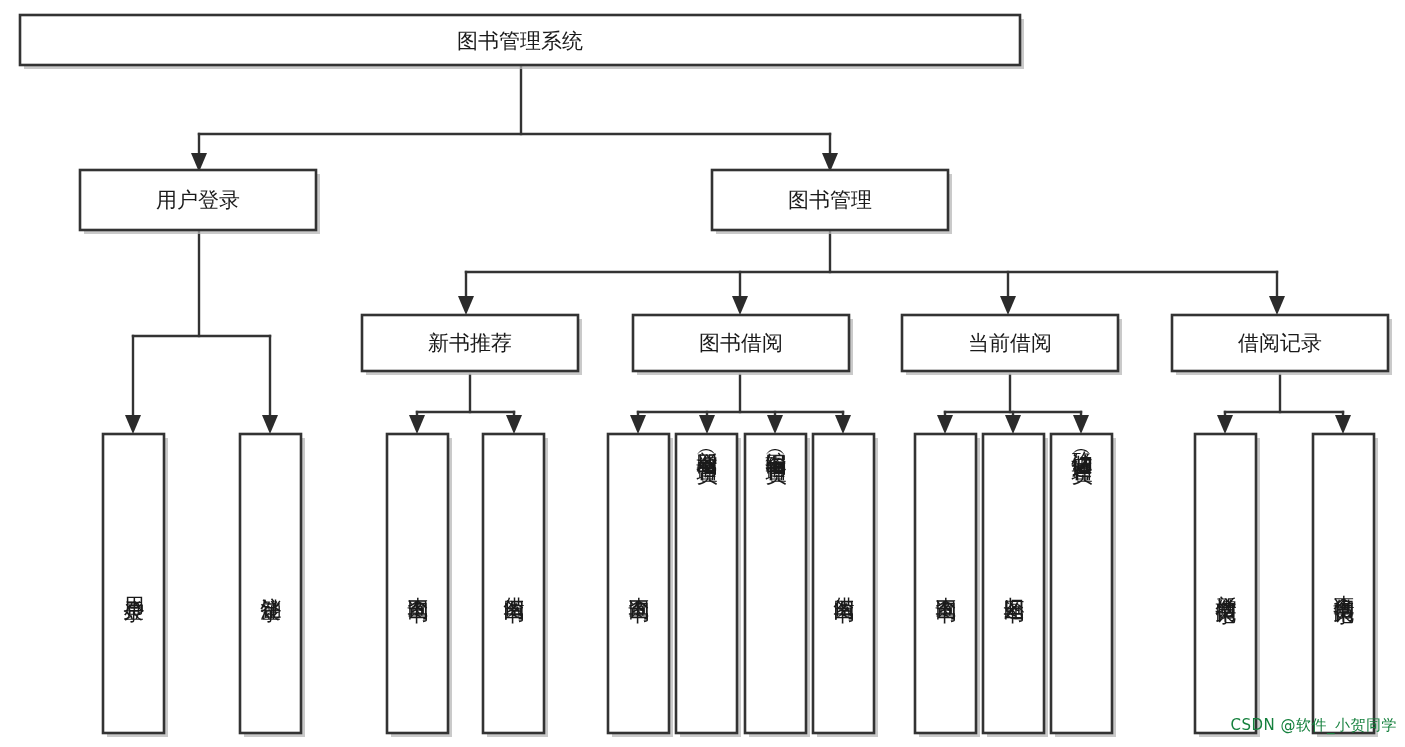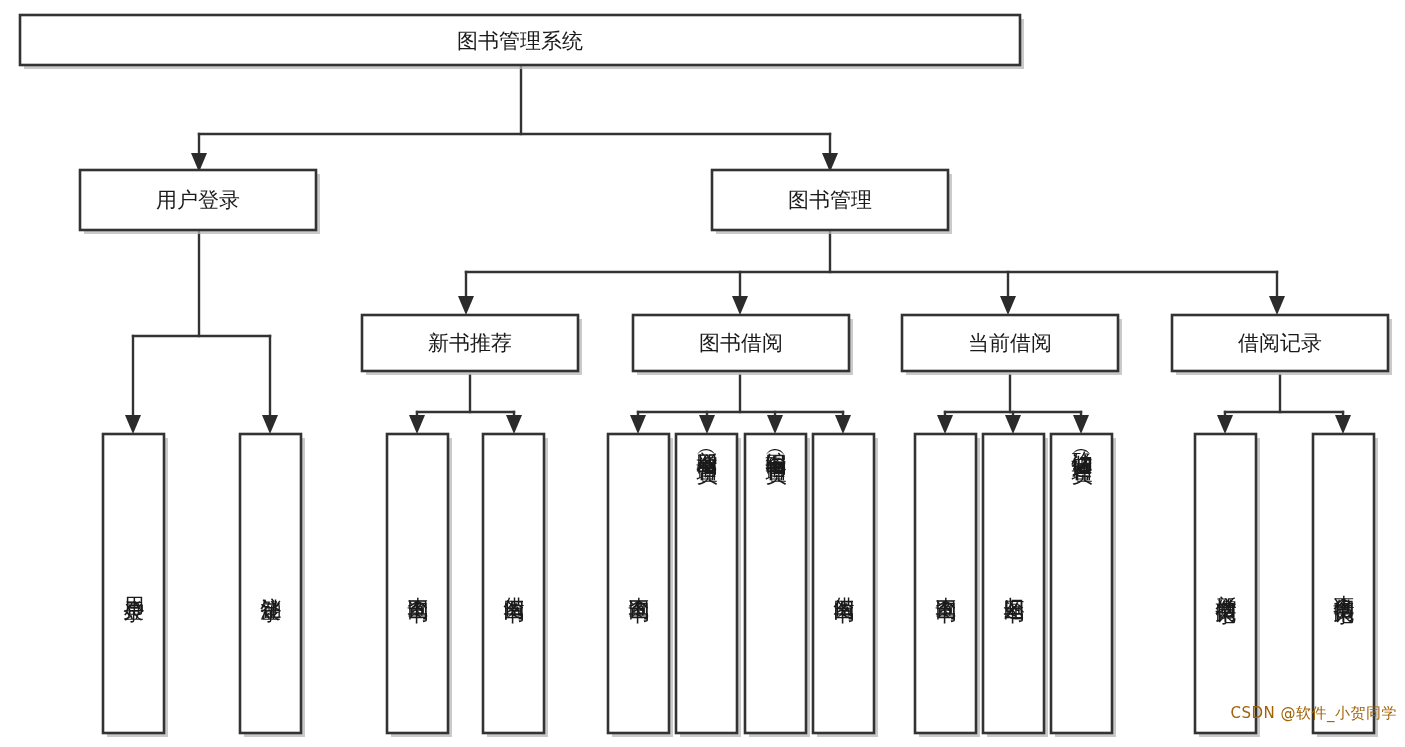--- a/index.html
+++ b/index.html
@@ -66,24 +66,24 @@
     font-family: "DejaVu Sans", "Liberation Sans", sans-serif;
     font-size: 21px;
     line-height: 1.38;
     color: #1a1a1a;
     letter-spacing: 2px;
     white-space: nowrap;
   }
   .watermark {
     position: absolute;
     right: 8px;
-    bottom: 24px;
+    bottom: 12px;
     font-family: "DejaVu Sans", "Liberation Sans", sans-serif;
     font-size: 15px;
-    color: #a16207;
+    color: #15803d;
     letter-spacing: 0.5px;
     white-space: nowrap;
   }
 </style>
 </head>
 <body>
 
 <div id="diagram-root">
 
   <svg id="tree-svg" viewBox="0 0 1405 747">

